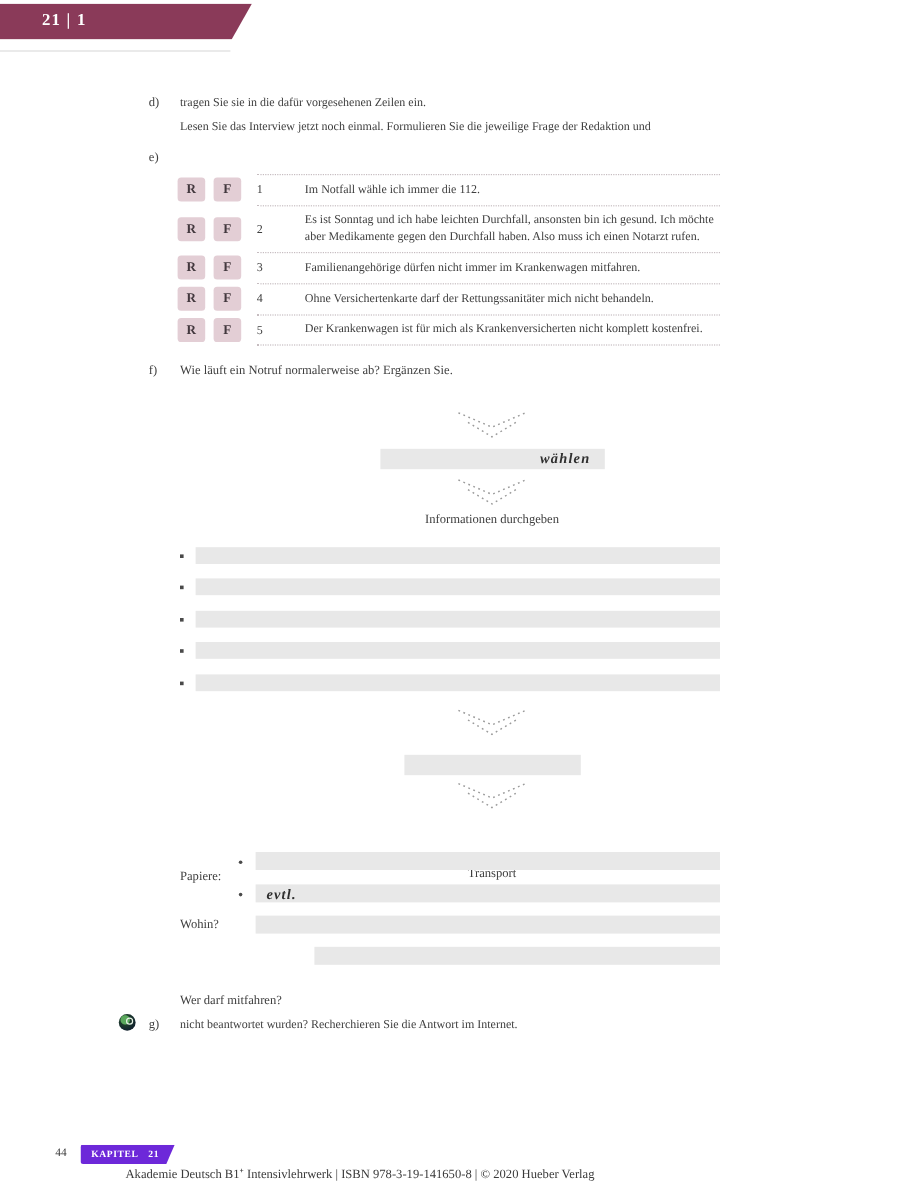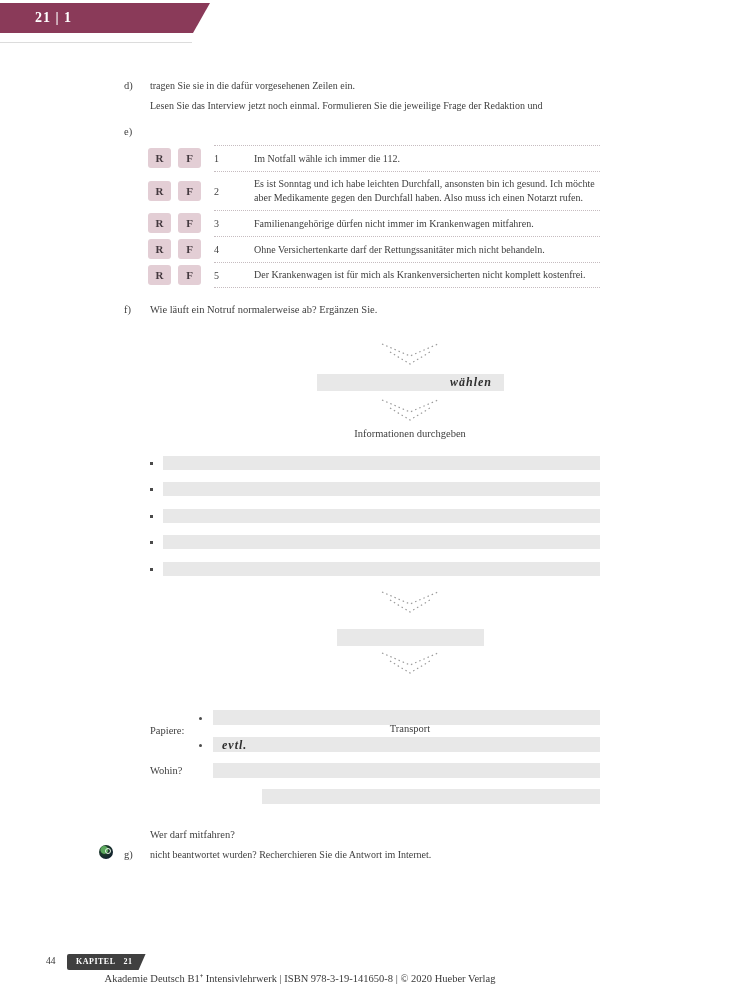--- a/index.html
+++ b/index.html
@@ -60,21 +60,21 @@
     background:radial-gradient(circle at 38% 35%, #5aa85c 0%, #5aa85c 28%, #1d3b2b 34%, #13242e 68%, #0b1820 100%);
   }
   .globe-icon::after {
     content:''; position:absolute; right:2px; top:3px; width:4px; height:4px;
     border:1px solid #e8f3e8; border-radius:50%;
   }
 
   
   .page-num { position:absolute; left:46px; top:956px; font-size:9.5px; color:#333; }
   .chapter-badge {
-    position:absolute; left:67px; top:954px; height:16px; background:#404040; color:#fff;
+    position:absolute; left:67px; top:954px; height:16px; background:#6d28d9; color:#fff;
     font-size:8px; font-weight:bold; letter-spacing:0.5px; word-spacing:6px;
     line-height:16px; padding:0 13px 0 9px; border-radius:2px 0 0 2px;
     clip-path:polygon(0 0, 100% 0, calc(100% - 7px) 100%, 0 100%);
   }
   .imprint { position:absolute; left:0; top:971px; width:100%; text-align:center; font-size:10.5px; color:#3a3a3a; }
 </style>
 </head>
 <body>
 
 <div class="page">

